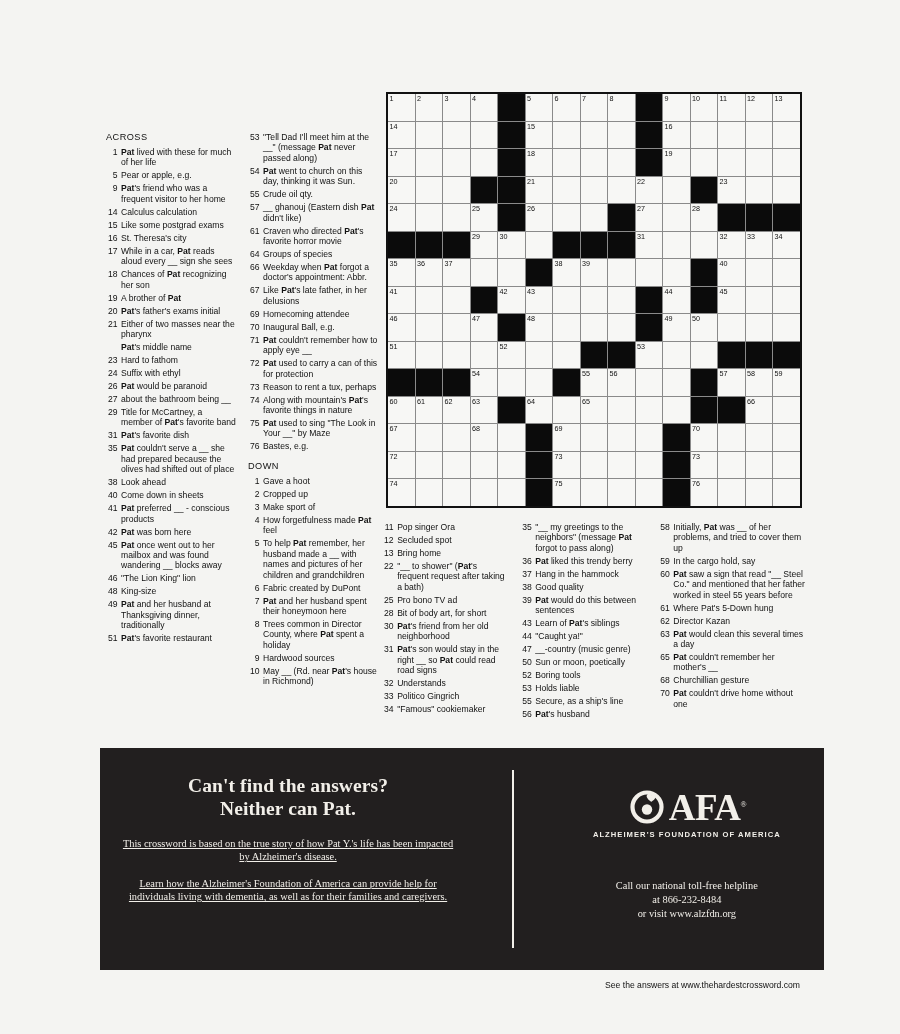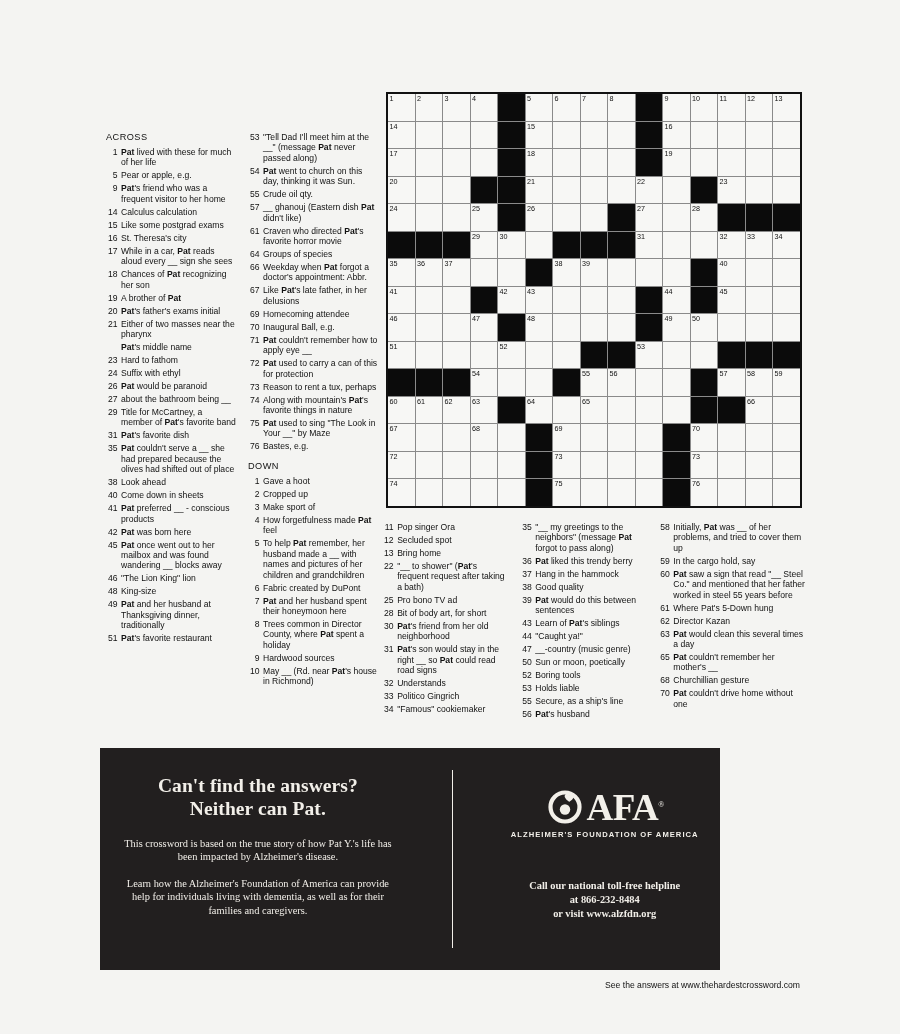--- a/index.html
+++ b/index.html
@@ -72,21 +72,21 @@
 
   
   .clue-bottom{position:absolute;left:106px;top:522px;width:700px;
                display:flex;gap:10px;}
   .clue-bottom .clue-col{width:130px;}
   .clue-bottom .clue-col.last{width:150px;}
 
   
   .ad{
     position:absolute;left:100px;top:748px;
-    width:620px;height:222px;
+    width:724px;height:222px;
     background:#221f1f;
     color:#f2efe9;
     display:flex;
     box-sizing:border-box;
     gap:36px;
   }
   .ad-left{
     flex:1 1 58%;
     padding:26px 18px 10px 18px;
     text-align:center;
@@ -94,21 +94,21 @@
   }
   .ad-left h2{
     margin:0;
     font-size:19.5px;line-height:23px;font-weight:700;
     letter-spacing:.1px;
   }
   .ad-left .body{
     margin-top:17px;
     font-size:10.4px;line-height:13.4px;
   }
-  .ad-left .body p{margin:8px 0 13px 0;}
+  .ad-left .body p{margin:8px 0 13px 0;text-decoration:underline;}
   .ad-divider{
     width:1.6px;background:#f2efe9;
     margin:22px 0 22px 0;
     flex:0 0 1.6px;
   }
   .ad-right{
     flex:1 1 42%;
     padding:30px 14px 10px 14px;
     text-align:center;
     font-family:"Liberation Serif", serif;
@@ -123,21 +123,21 @@
   .logo .reg{font-size:8px;vertical-align:super;font-weight:400;}
   .logo-sub{
     margin-top:4px;
     font-family:"Liberation Sans", sans-serif;
     font-size:7.6px;letter-spacing:1.05px;font-weight:700;
   }
   .contact{
     margin-top:40px;
     font-size:10.4px;line-height:14px;
   }
-  .contact div{margin:0;font-weight:bold;}
+  .contact div{margin:0;}
 
   .foot{
     position:absolute;left:100px;top:980px;width:700px;
     text-align:right;
     font-size:8.6px;color:#111;
     font-family:"Liberation Sans", sans-serif;
   }
 </style>
 </head>
 <body>

